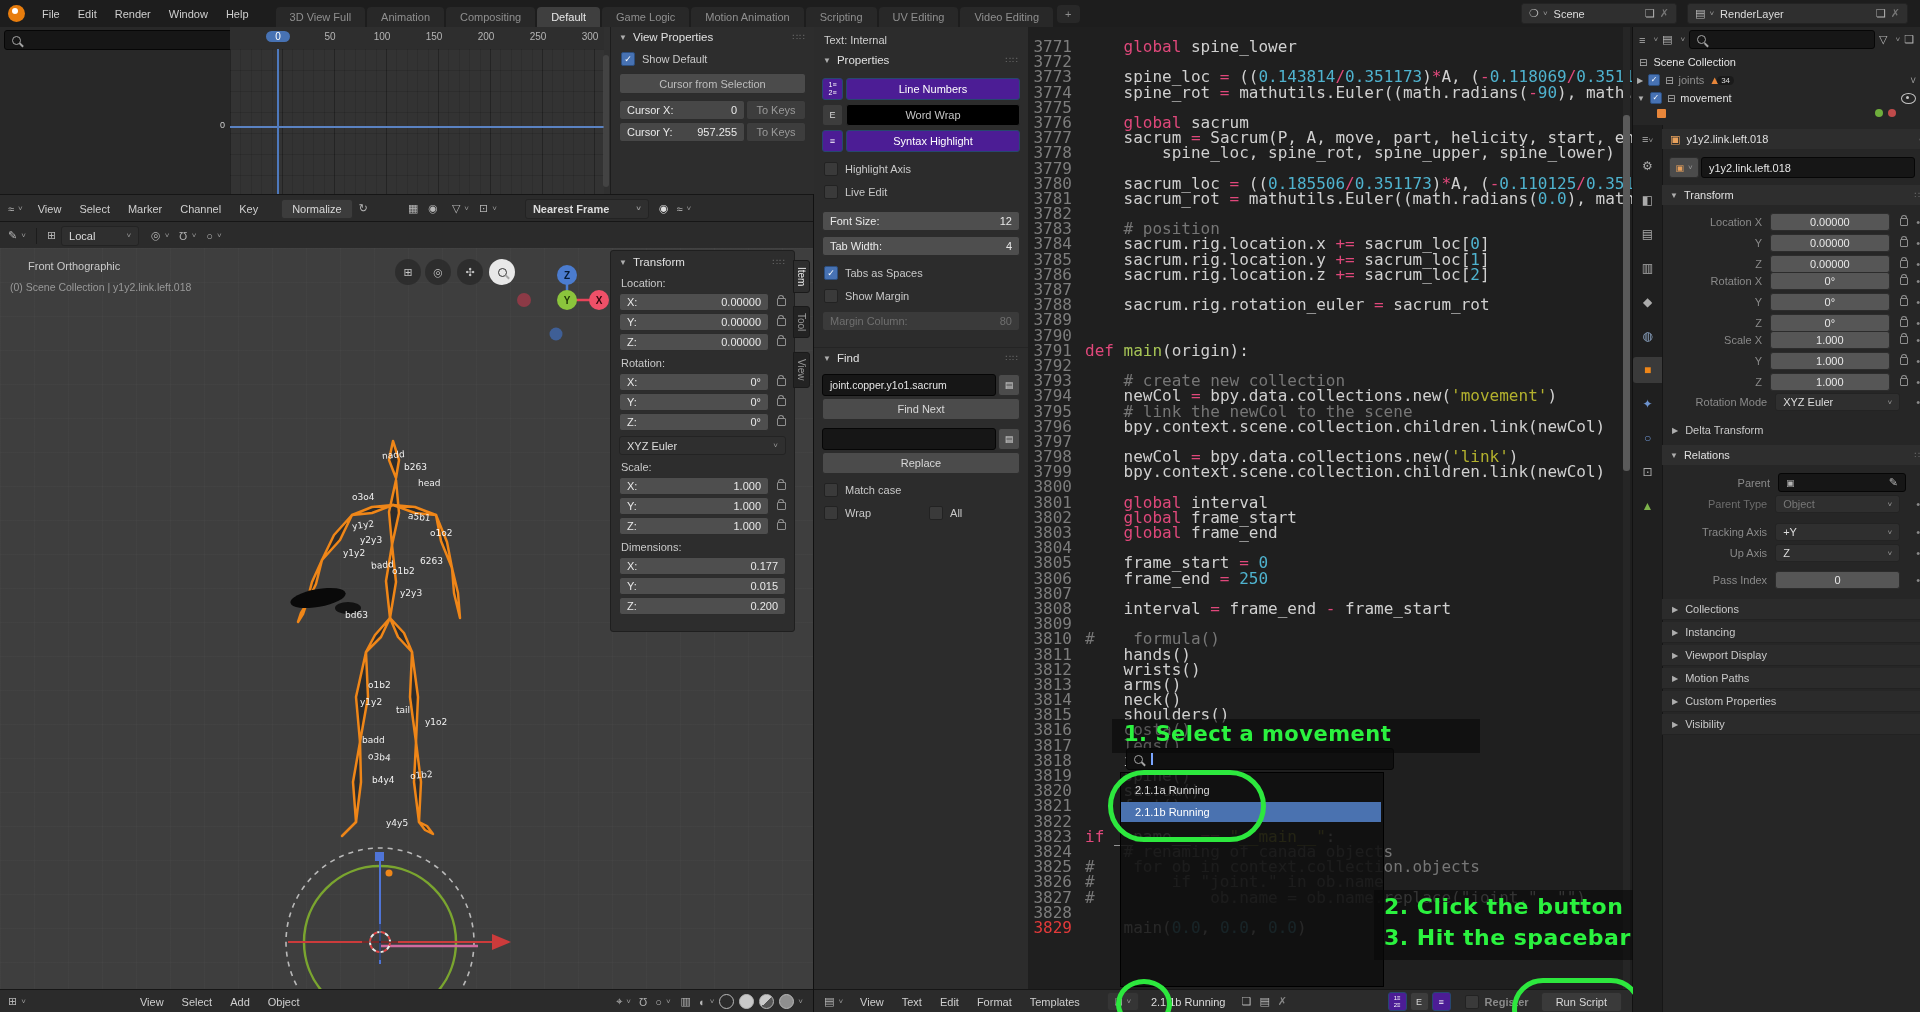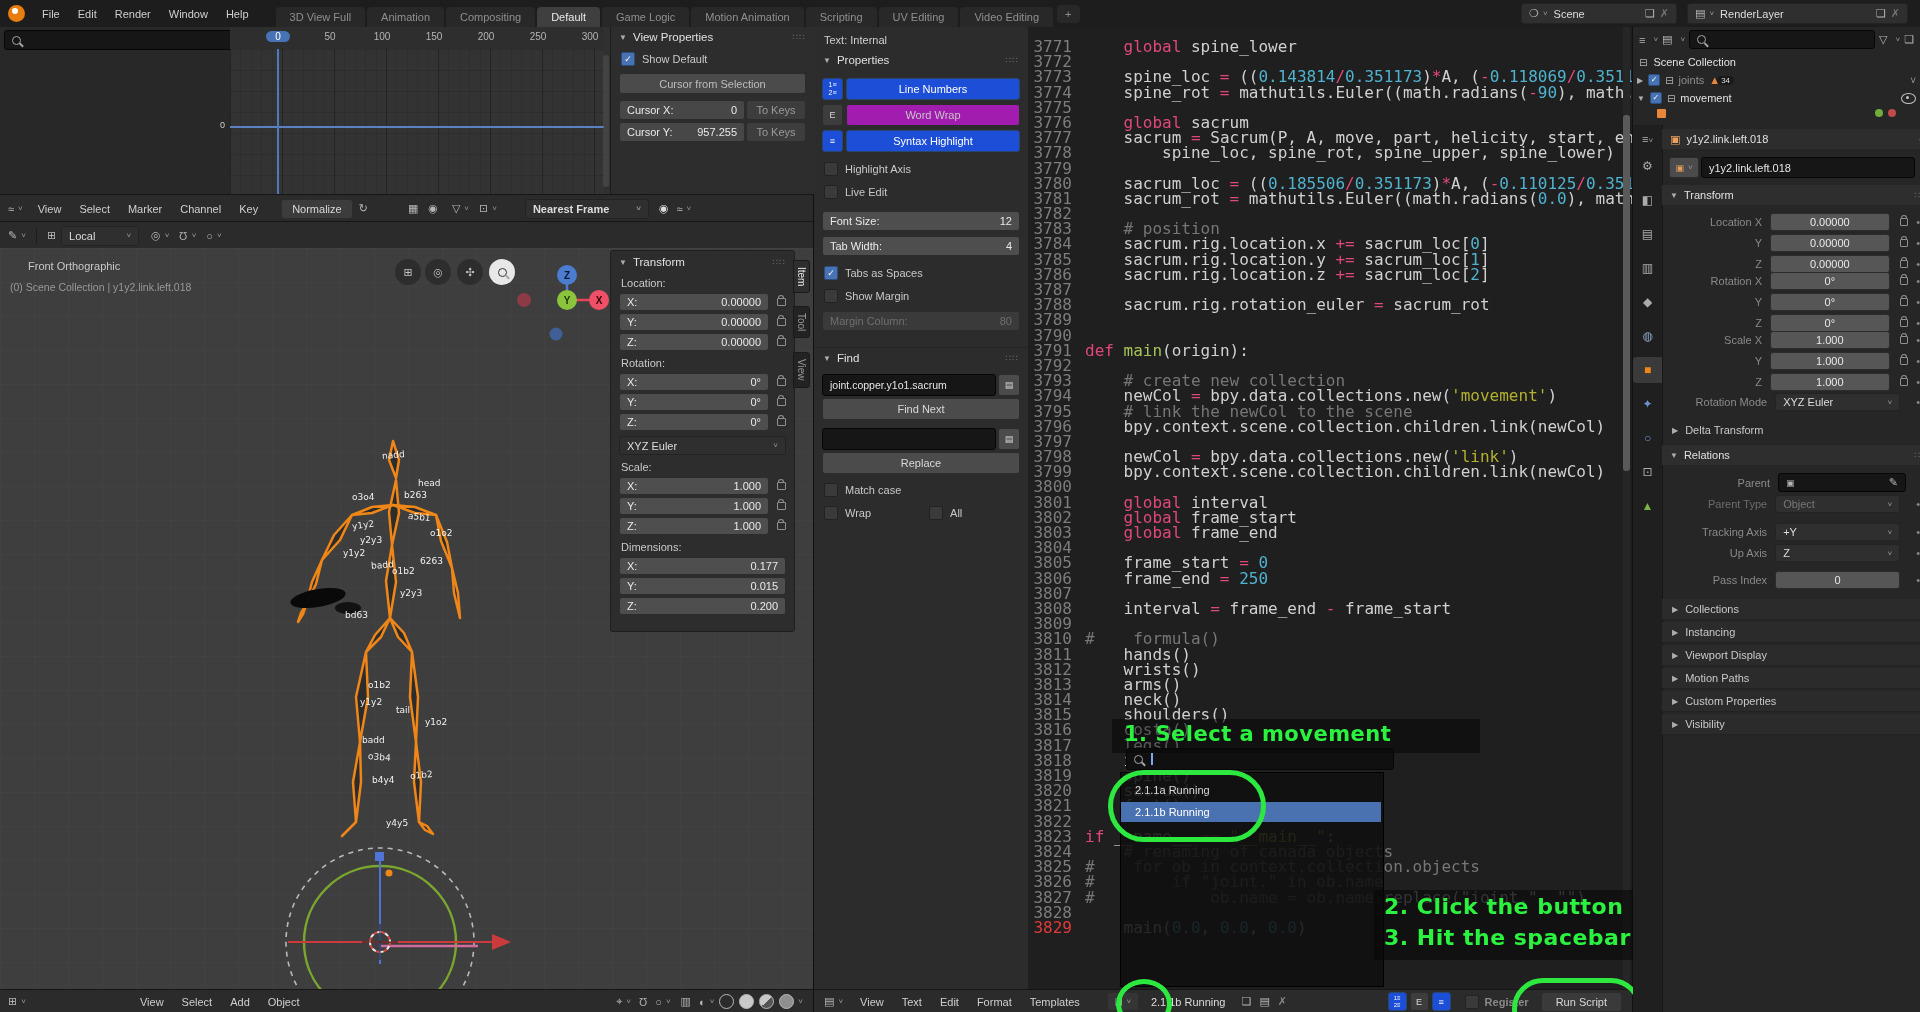--- a/index.html
+++ b/index.html
@@ -7,21 +7,21 @@
        font-family:"Liberation Sans","DejaVu Sans",sans-serif;font-size:11px;color:#d0d0d0;
        -webkit-font-smoothing:antialiased;}
   .r{position:absolute;}
   .row{display:flex;align-items:center;}
   .hdr{background:#2b2b2b;border-top:1px solid #161616;border-bottom:1px solid #161616;}
   .mitem{padding:0 9px;color:#cfcfcf;cursor:default;}
   .tab{padding:4px 14px;background:#282828;color:#8f8f8f;margin-right:2px;border-radius:4px 4px 0 0;}
   .tab.on{background:#3f3f3f;color:#e9e9e9;}
   .btn{background:#4b4b4b;border:1px solid #2c2c2c;border-radius:3px;color:#d8d8d8;
        display:flex;align-items:center;justify-content:center;}
-  .btn.toggle-on{background:#1d4ed8;color:#fff;border-color:#27476f;}
+  .btn.toggle-on{background:#4c1d95;color:#fff;border-color:#27476f;}
   .sl{background:#565656;border:1px solid #2c2c2c;border-radius:3px;color:#e9e9e9;
       display:flex;align-items:center;justify-content:space-between;padding:0 7px;}
   .dd{background:#2f2f2f;border:1px solid #232323;border-radius:3px;color:#ddd;
       display:flex;align-items:center;justify-content:space-between;padding:0 7px;}
   .darkin{background:#161616;border:1px solid #060606;border-radius:3px;color:#e5e5e5;
       display:flex;align-items:center;padding:0 7px;}
   .chk{width:12px;height:12px;border-radius:2px;background:#3a3a3a;border:1px solid #222;
        color:#fff;font-size:9px;line-height:12px;text-align:center;display:inline-block;}
   .chk.on{background:#4772b3;border-color:#2c4e7e;}
   .car{color:#9a9a9a;font-size:8px;margin-left:4px;}
@@ -277,21 +277,21 @@
       <line x1="380" y1="610" x2="380" y2="716" stroke="#4f74d6" stroke-width="2"></line>
       <rect x="375" y="604" width="9" height="9" fill="#4f74d6"></rect>
       <circle cx="380" cy="694" r="10" fill="none" stroke="#d44" stroke-width="2" stroke-dasharray="4 4"></circle>
       <circle cx="380" cy="694" r="10" fill="none" stroke="#eee" stroke-width="2" stroke-dasharray="4 4" stroke-dashoffset="4"></circle>
       <line x1="362" y1="694" x2="398" y2="694" stroke="#1a1a1a" stroke-width="1"></line>
       <line x1="380" y1="676" x2="380" y2="712" stroke="#1a1a1a" stroke-width="1"></line>
     </g>
   </svg>
   <div id="bone-labels" class="r" style="left:0;top:0;width:813px;height:741px;pointer-events:none;">
       <span class="boneLbl" style="left: 382px; top: 202px; transform: rotate(-5deg);">nadd</span>
-      <span class="boneLbl" style="left: 404px; top: 214px; margin-top: 28px;">b263</span>
+      <span class="boneLbl" style="left: 404px; top: 214px;">b263</span>
       <span class="boneLbl" style="left: 418px; top: 230px;">head</span>
       <span class="boneLbl" style="left: 352px; top: 244px;">o3o4</span>
       <span class="boneLbl" style="left: 352px; top: 272px; transform: rotate(-8deg);">y1y2</span>
       <span class="boneLbl" style="left: 408px; top: 264px; transform: rotate(6deg);">a5b1</span>
       <span class="boneLbl" style="left: 430px; top: 280px;">o1o2</span>
       <span class="boneLbl" style="left: 360px; top: 287px;">y2y3</span>
       <span class="boneLbl" style="left: 343px; top: 300px;">y1y2</span>
       <span class="boneLbl" style="left: 371px; top: 312px; transform: rotate(-4deg);">badd</span>
       <span class="boneLbl" style="left: 420px; top: 308px;">6263</span>
       <span class="boneLbl" style="left: 392px; top: 318px;">o1b2</span>
@@ -461,21 +461,21 @@
   </div>
 
   <div class="row" style="margin:8px 8px 0;gap:3px;">
     <span class="btn toggle-on" style="width:19px;height:20px;font-size:7px;line-height:8px;">1≡<br>2≡</span>
     <span class="btn toggle-on" style="flex:1;height:20px;">
         <span>Line Numbers</span>
       </span>
   </div>
   <div class="row" style="margin:4px 8px 0;gap:3px;">
     <span class="btn" style="width:19px;height:20px;background:#3d3d3d;font-size:9px;">E</span>
-    <span class="btn" style="flex:1;height:20px;background:#a21caf;color:#c5c5c5;">
+    <span class="btn" style="flex:1;height:20px;background:#000000;color:#c5c5c5;">
         <span>Word Wrap</span>
       </span>
   </div>
   <div class="row" style="margin:4px 8px 0;gap:3px;">
     <span class="btn toggle-on" style="width:19px;height:20px;font-size:9px;">≡</span>
     <span class="btn toggle-on" style="flex:1;height:20px;">
         <span>Syntax Highlight</span>
       </span>
   </div>
   <div class="row" style="padding:10px 10px 0;gap:7px;">

